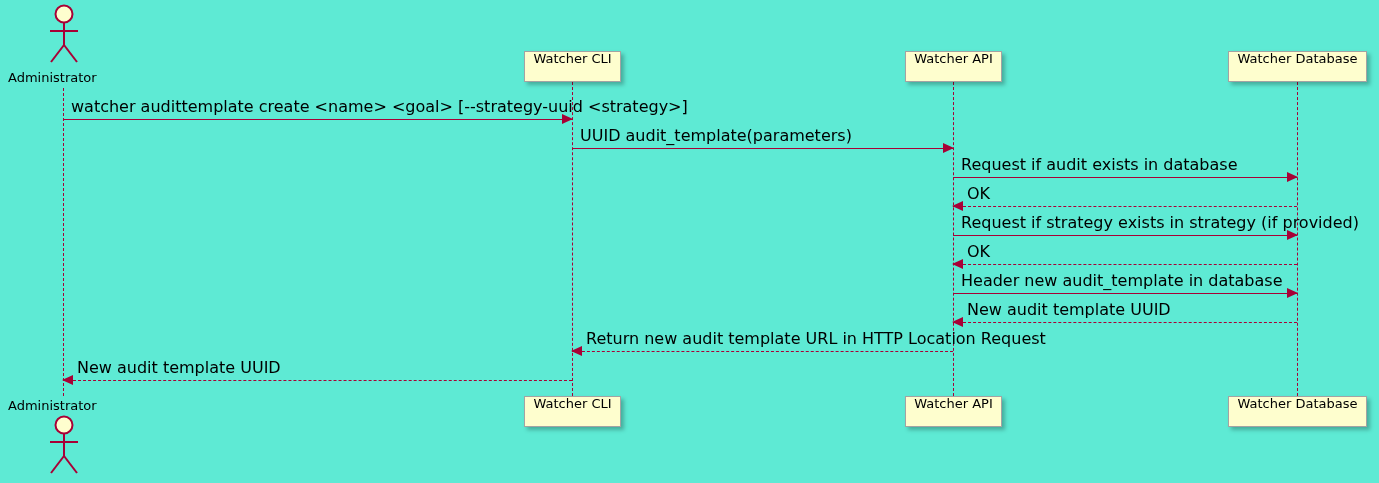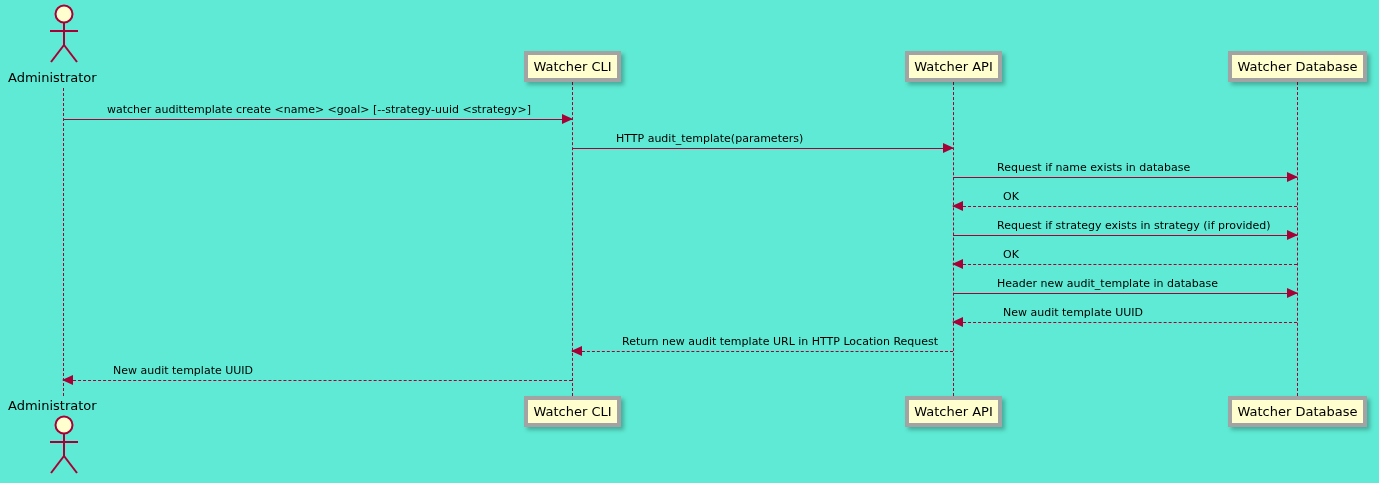--- a/index.html
+++ b/index.html
@@ -24,24 +24,24 @@
     width: 0;
     border-left: 1px dashed #A80036;
     z-index: 1;
   }
 
   
   .participant {
     position: absolute;
     box-sizing: border-box;
     background: #FEFECE;
-    border: 4px solid #a3a3a3;
+    border: 1px solid #a3a3a3;
     box-shadow: 3px 3px 4px rgba(0,0,0,0.26);
     display: flex;
-    align-items: center;
+    align-items: flex-start;
     justify-content: center;
     z-index: 5;
   }
   .participant .plabel {
     font-size: 13px;
     color: #000000;
     line-height: 1;
     white-space: nowrap;
   }
 
@@ -92,25 +92,24 @@
   }
   .msg .head.left {
     left: -1px;
     border-top: 5px solid transparent;
     border-bottom: 5px solid transparent;
     border-right: 11px solid #A80036;
   }
   .msg .mlabel {
     position: absolute;
     bottom: 4px;
-    font-size: 11px;
+    font-size: 16px;
     color: #000000;
     white-space: nowrap;
     line-height: 1;
-    margin-left: 36px;
   }
   .msg .mlabel.l-left  { left: 8px; }
   .msg .mlabel.l-leftx { left: 14px; text-align: center; }
 </style>
 </head>
 <body>
 
 <div id="diagram">
 
   <div class="lifeline" style="left:63px; top:88px; height:308px;"></div>
@@ -170,27 +169,27 @@
 
   <div class="msg solid" style="left:63px; top:119px; width:509px;">
     <div class="line"></div>
     <div class="head right"></div>
     <div class="mlabel l-left">watcher audittemplate create &lt;name&gt; &lt;goal&gt; [--strategy-uuid &lt;strategy&gt;]</div>
   </div>
 
   <div class="msg solid" style="left:572px; top:148px; width:381px;">
     <div class="line"></div>
     <div class="head right"></div>
-    <div class="mlabel l-left">HTTP audit_template(parameters)</div>
+    <div class="mlabel l-left">UUID audit_template(parameters)</div>
   </div>
 
   <div class="msg solid" style="left:953px; top:177px; width:344px;">
     <div class="line"></div>
     <div class="head right"></div>
-    <div class="mlabel l-left">Request if name exists in database</div>
+    <div class="mlabel l-left">Request if audit exists in database</div>
   </div>
 
   <div class="msg dashed" style="left:953px; top:206px; width:344px;">
     <div class="line"></div>
     <div class="head left"></div>
     <div class="mlabel l-leftx">OK</div>
   </div>
 
   <div class="msg solid" style="left:953px; top:235px; width:344px;">
     <div class="line"></div>

